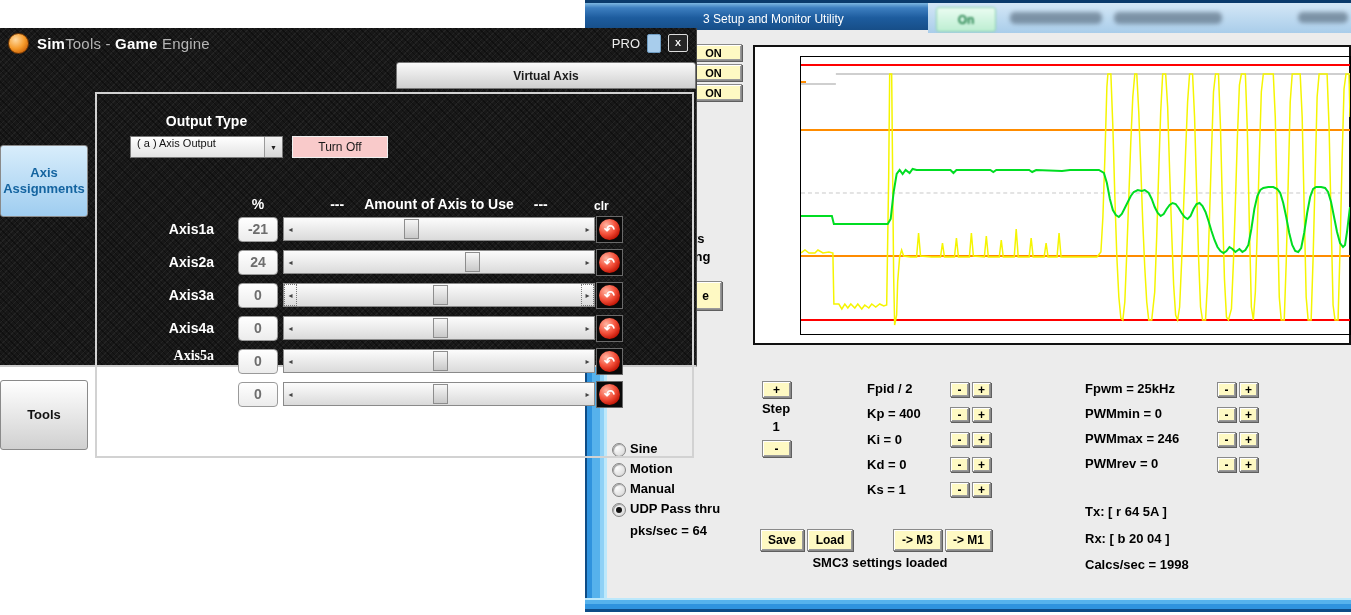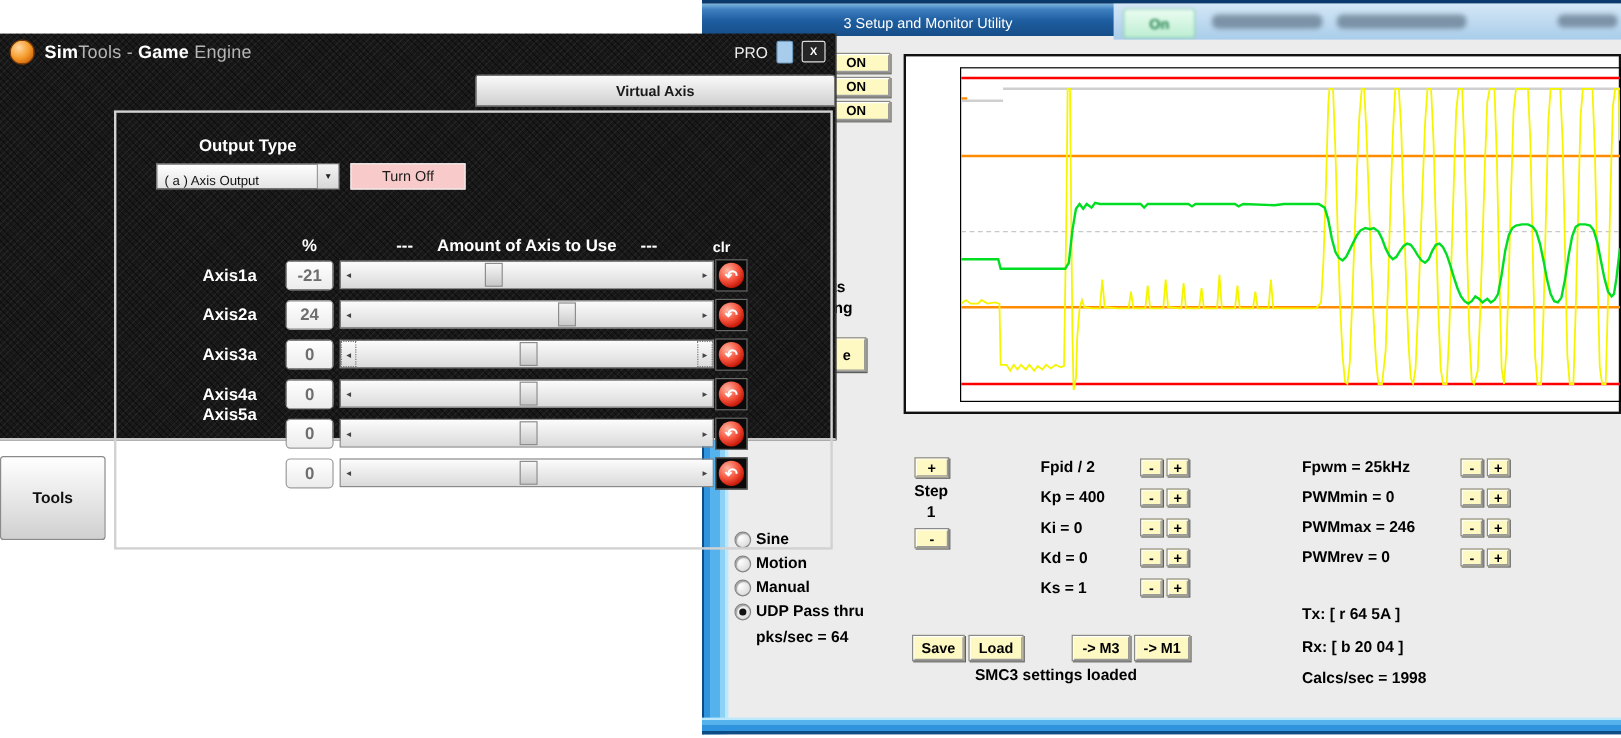--- a/index.html
+++ b/index.html
@@ -70,21 +70,21 @@
 
   .tab{top:34px;height:27px;border:1px solid #777;border-radius:3px 3px 0 0;box-sizing:border-box;
     display:flex;align-items:center;justify-content:center;font-weight:bold;font-size:12px;color:#1a1a1a;}
   .tab-active{background:linear-gradient(180deg,#fbfad6,#f1eeb4);}
   .tab-idle{background:linear-gradient(180deg,#fafafa,#cfcfcf);}
 
   .st-panel{left:95px;top:64px;width:599px;height:366px;border:2px solid #d2d2d2;box-sizing:border-box;}
 
   .st-white-lbl{color:#fff;font-weight:bold;font-size:14px;}
   .combo{left:130px;top:108px;width:153px;height:22px;background:linear-gradient(180deg,#ffffff,#e3e3e3);
-    border:1px solid #7a7a7a;box-sizing:border-box;display:flex;align-items:flex-end;}
+    border:1px solid #7a7a7a;box-sizing:border-box;display:flex;align-items:flex-start;}
   .combo-text{flex:1;font-size:11px;color:#111;padding-left:6px;white-space:pre;}
   .combo-caret{width:17px;height:100%;border-left:1px solid #9a9a9a;
     background:linear-gradient(180deg,#f4f4f4,#d7d7d7);display:flex;align-items:center;justify-content:center;
     font-size:7px;color:#222;}
   .turnoff{left:292px;top:108px;width:96px;height:22px;background:#f9caca;border:1px solid #efefef;
     box-sizing:border-box;display:flex;align-items:center;justify-content:center;font-size:12px;color:#1a1a1a;}
 
   .axis-label{width:84px;text-align:right;color:#fff;font-weight:bold;font-size:14px;line-height:26px;}
   .axis-val{width:40px;height:25px;background:linear-gradient(180deg,#ffffff,#ececec);
     border:1px solid #9a9a9a;border-radius:4px;box-sizing:border-box;
@@ -206,20 +206,21 @@
     <div class="st-titlebar">
       <div class="st-icon"></div>
       <div class="st-title"><b>Sim</b><span>Tools</span><span> - </span><b>Game</b><span> Engine</span></div>
       <div class="st-right">
         <span class="st-pro">PRO</span>
         <span class="st-bluebox"></span>
         <span class="st-close">X</span>
       </div>
     </div>
 
+    <div class="abs side-btn side-blue" style="top:117px;height:72px;">Axis Assignments</div>
     <div class="abs side-btn side-gray" style="top:352px;height:70px;">Tools</div>
 
     <div class="abs tab tab-idle" style="left:396px;width:300px;">Virtual Axis</div>
 
     <div class="abs st-panel"></div>
 
     <div class="abs st-white-lbl" style="left:130px;top:85px;width:153px;text-align:center;">Output Type</div>
     <div class="abs combo">
       <span class="combo-text">( a ) Axis Output</span>
       <span class="combo-caret">▼</span>
@@ -271,21 +272,21 @@
     <div class="abs axis-val" style="left:238px;top:288px;">0</div>
     <div class="axis-slider abs" style="left:283px;top:288px;">
       <span class="sl-arrow" style="left:0;">◂</span>
       <span class="sl-arrow" style="right:0;">▸</span>
       <span class="sl-thumb" style="left: 148.5px;"></span>
     </div>
     <div class="clr-btn abs" style="left:596px;top:287px;">
         <span class="clr-orb">↶</span>
       </div>
 
-    <div class="abs axis-label" style="left:130px;top:304px;">Axis5a</div>
+    <div class="abs axis-label" style="left:130px;top:315px;font-family:Liberation Serif, serif;">Axis5a</div>
     <div class="abs axis-val" style="left:238px;top:321px;">0</div>
     <div class="axis-slider abs" style="left:283px;top:321px;">
       <span class="sl-arrow" style="left:0;">◂</span>
       <span class="sl-arrow" style="right:0;">▸</span>
       <span class="sl-thumb" style="left: 148.5px;"></span>
     </div>
     <div class="clr-btn abs" style="left:596px;top:320px;">
         <span class="clr-orb">↶</span>
       </div>
 

